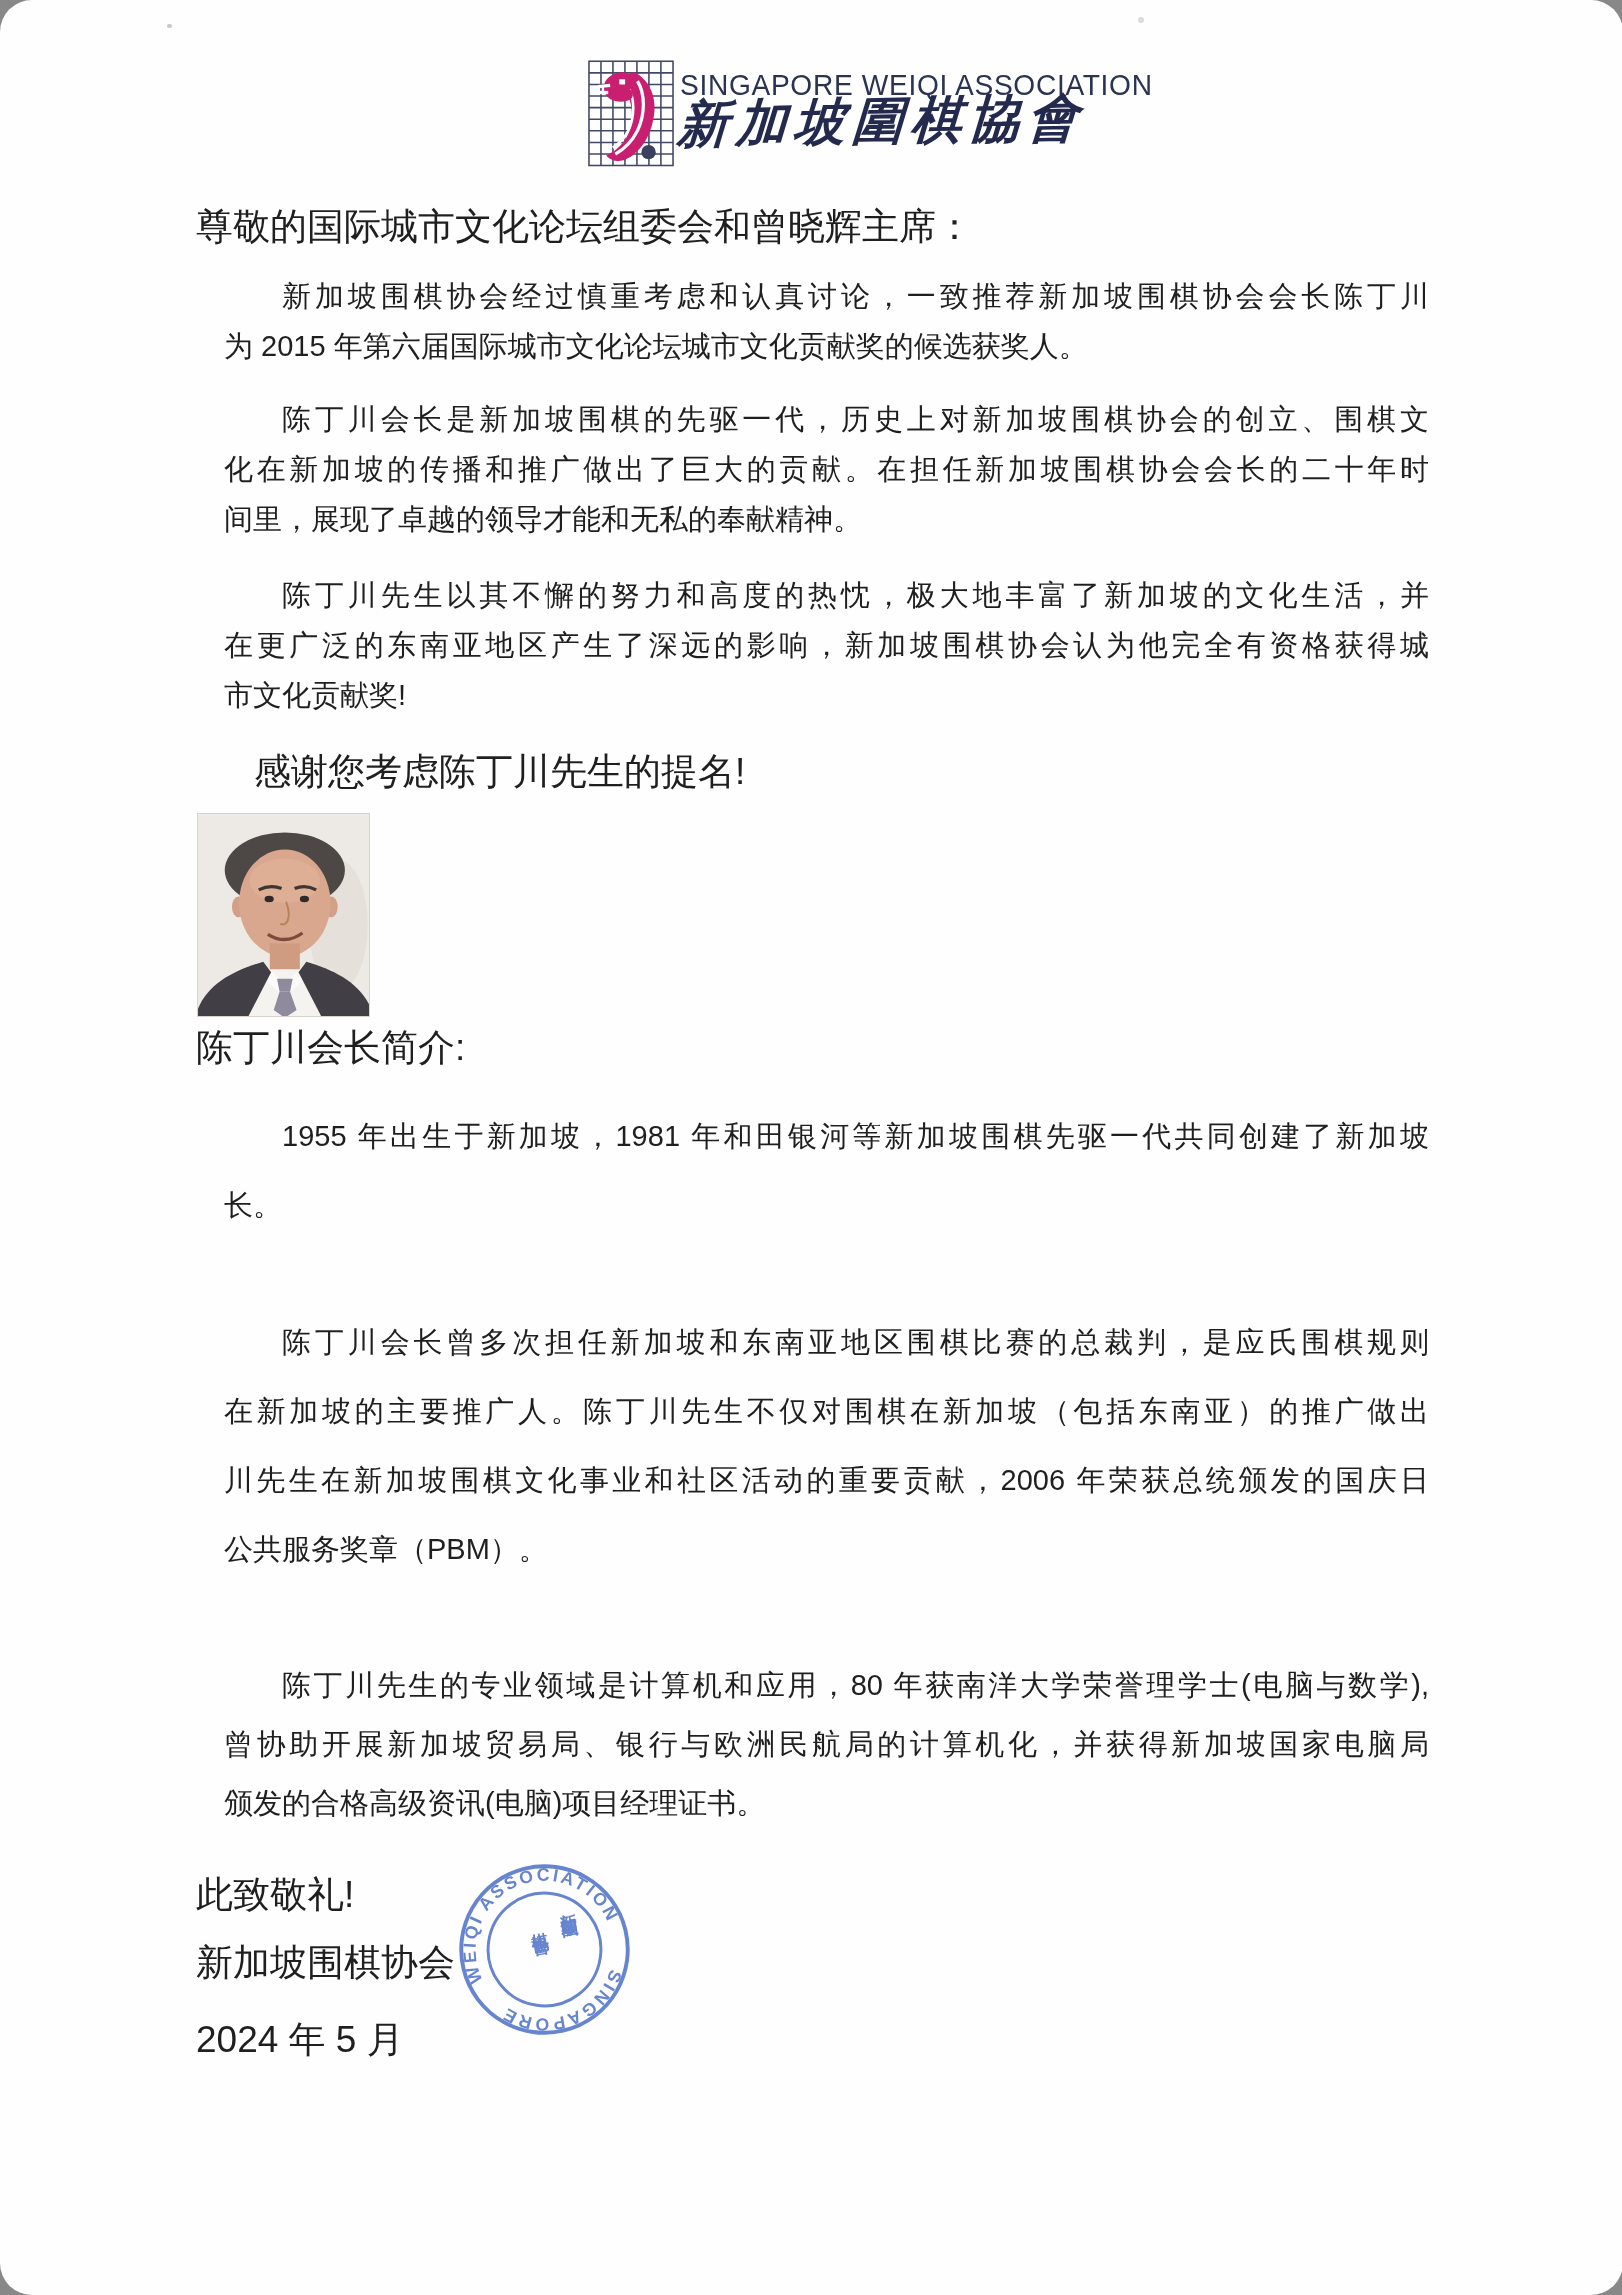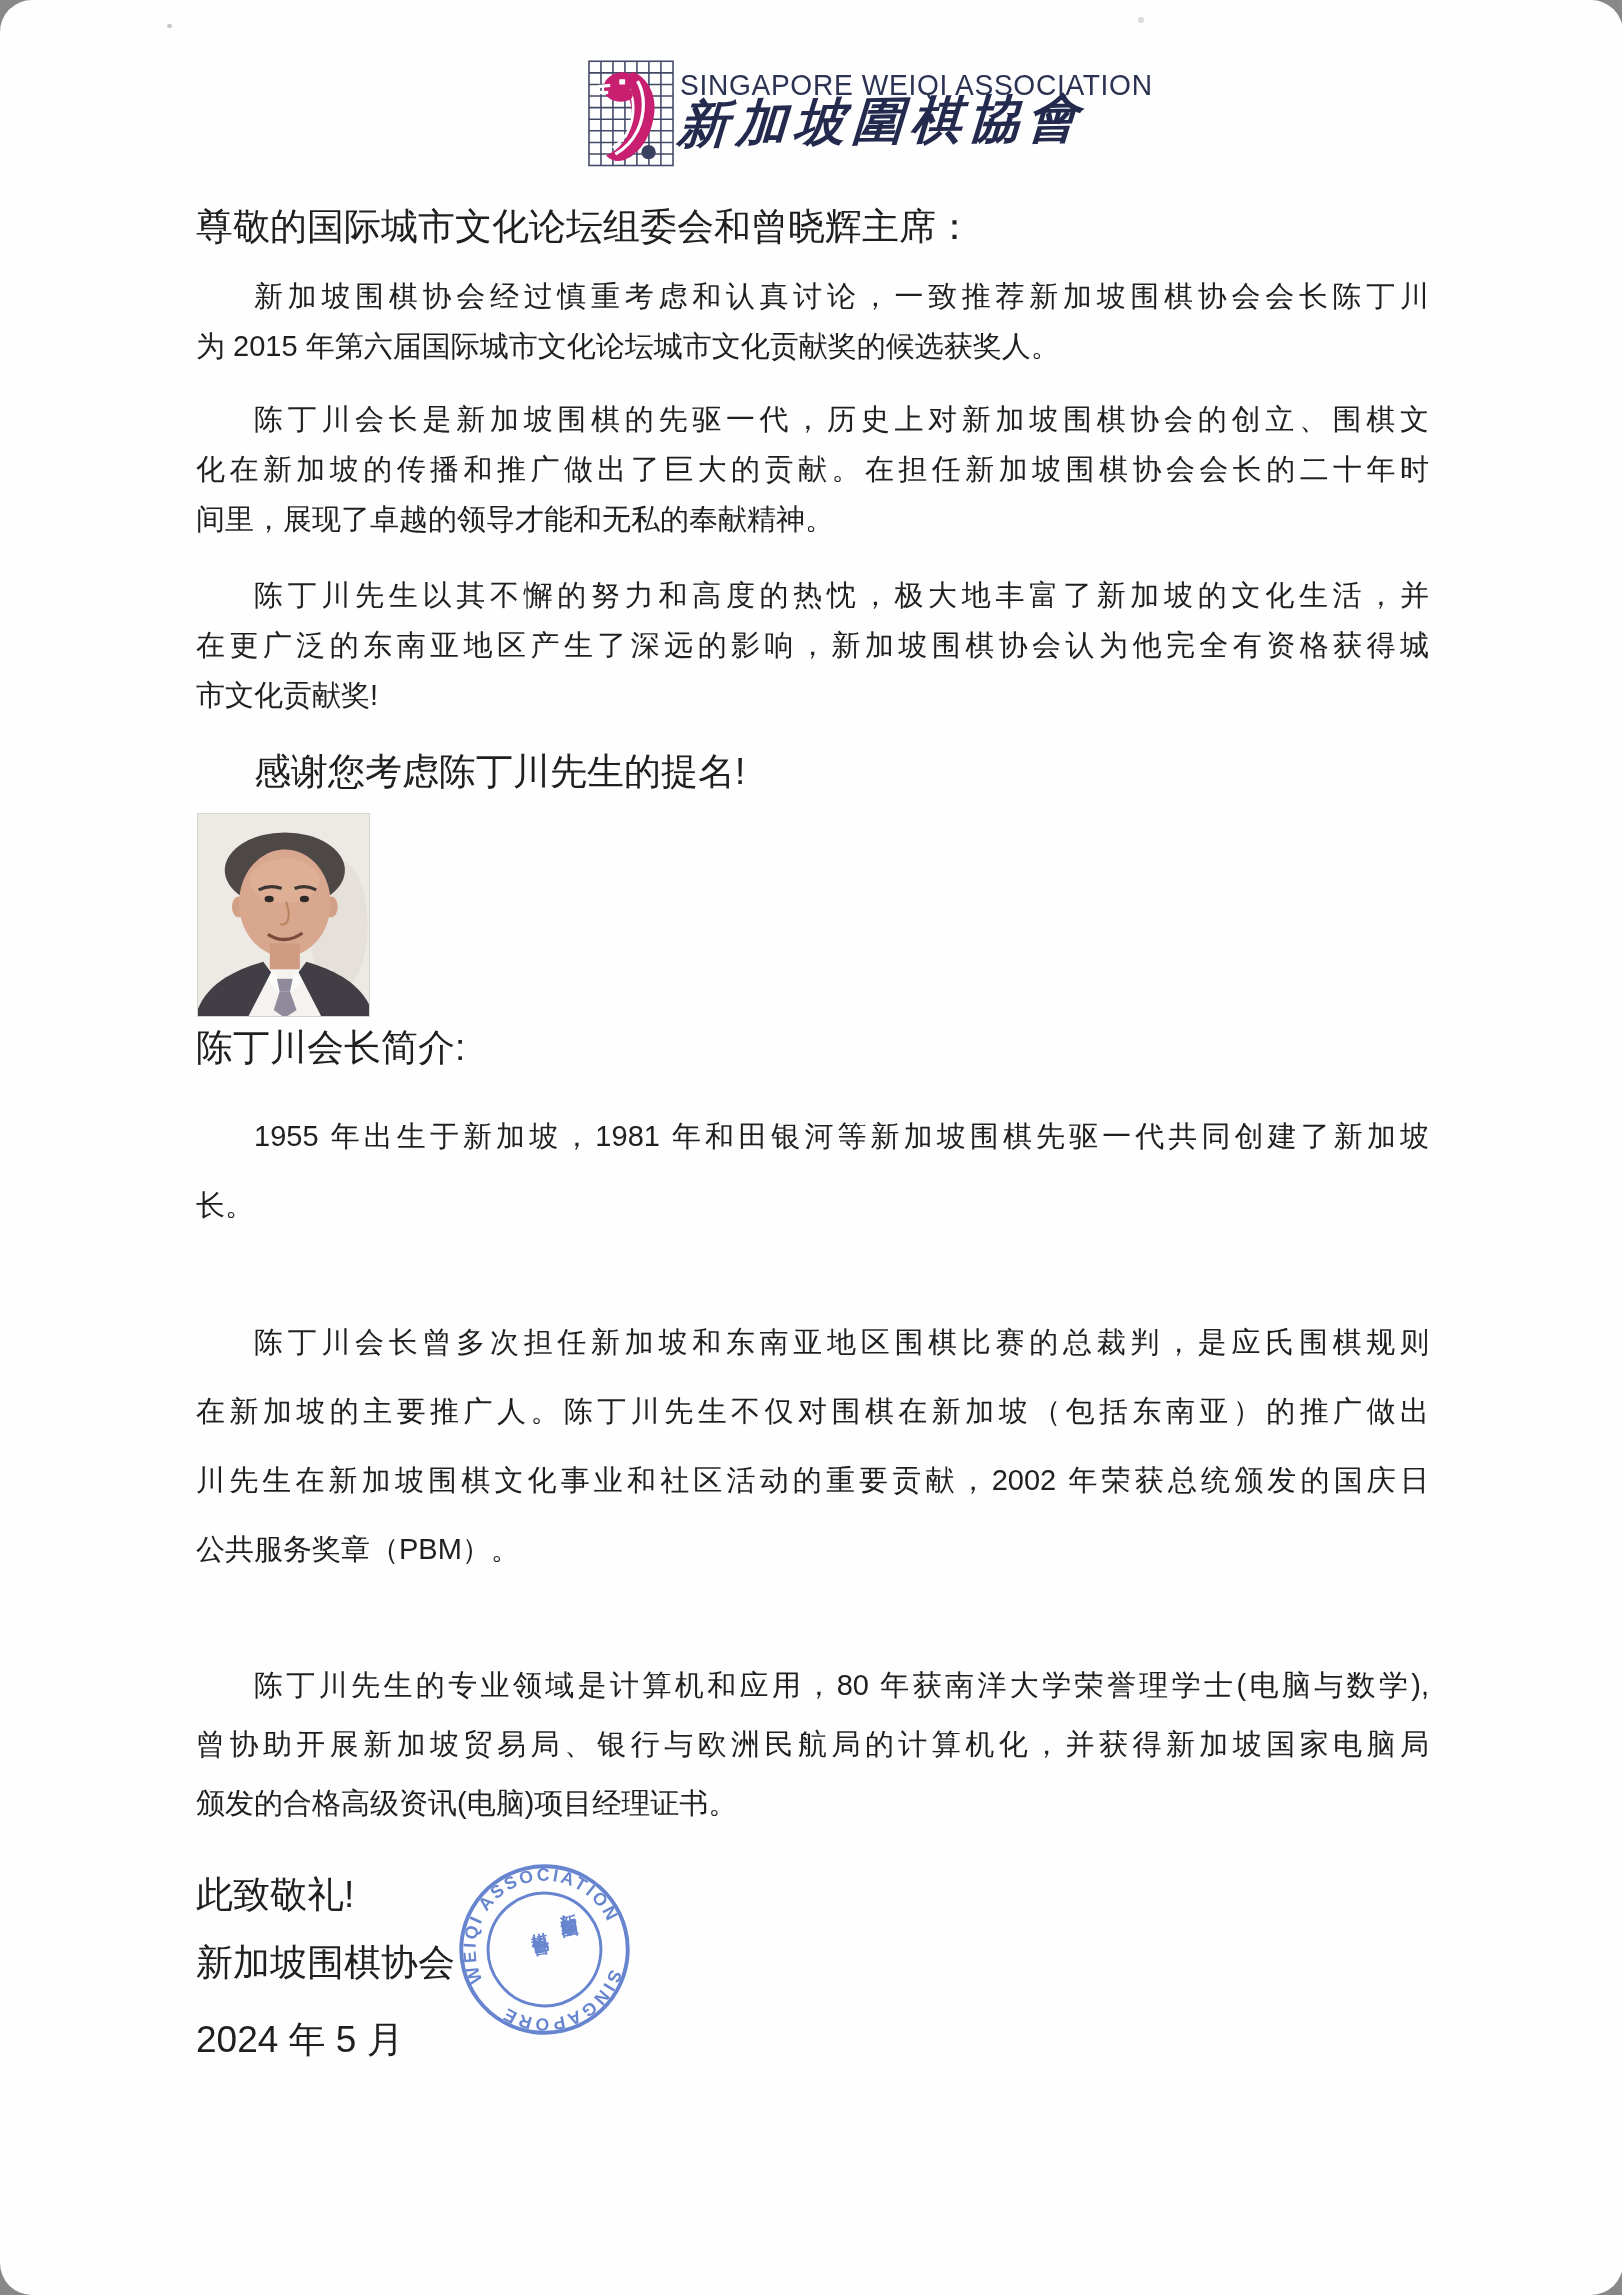--- a/index.html
+++ b/index.html
@@ -24,20 +24,21 @@
     font-size:51px; line-height:1; letter-spacing:7.2px; color:#232a4e;
     font-style:italic; font-weight:600; white-space:nowrap;
     transform:skewX(-4deg) rotate(-1deg); transform-origin:left top;
   }
   
   .para {position:absolute; left:196px; width:1233px;}
   .ln {
     font-size:29px; height:50px; line-height:50px;
     text-align:justify; text-align-last:justify; text-justify:inter-character;
     overflow:hidden;
+    margin-left:28px;
   }
   .wide105 .ln {height:69px; line-height:69px;}
   .wide90  .ln {height:59px;  line-height:59px;}
   .ind {text-indent:58px;}
   .end {text-align-last:left;}
   .single {
     position:absolute; left:196px; font-size:37px; line-height:34px;
     white-space:nowrap;
   }
   
@@ -155,21 +156,21 @@
   <div class="single" style="top:1031px">陈丁川会长简介:</div>
 
   <div class="para wide105" style="top:1102px">
     <div class="ln ind">1955 年出生于新加坡，1981 年和田银河等新加坡围棋先驱一代共同创建了新加坡</div>
     <div class="ln end">长。</div>
   </div>
 
   <div class="para wide105" style="top:1308px">
     <div class="ln ind">陈丁川会长曾多次担任新加坡和东南亚地区围棋比赛的总裁判，是应氏围棋规则</div>
     <div class="ln">在新加坡的主要推广人。陈丁川先生不仅对围棋在新加坡（包括东南亚）的推广做出</div>
-    <div class="ln">川先生在新加坡围棋文化事业和社区活动的重要贡献，2002 年荣获总统颁发的国庆日</div>
+    <div class="ln">川先生在新加坡围棋文化事业和社区活动的重要贡献，2006 年荣获总统颁发的国庆日</div>
     <div class="ln end">公共服务奖章（PBM）。</div>
   </div>
 
   <div class="para wide90" style="top:1656px">
     <div class="ln ind">陈丁川先生的专业领域是计算机和应用，80 年获南洋大学荣誉理学士(电脑与数学),</div>
     <div class="ln">曾协助开展新加坡贸易局、银行与欧洲民航局的计算机化，并获得新加坡国家电脑局</div>
     <div class="ln end">颁发的合格高级资讯(电脑)项目经理证书。</div>
   </div>
 
   <div class="single" style="top:1878px">此致敬礼!</div>

